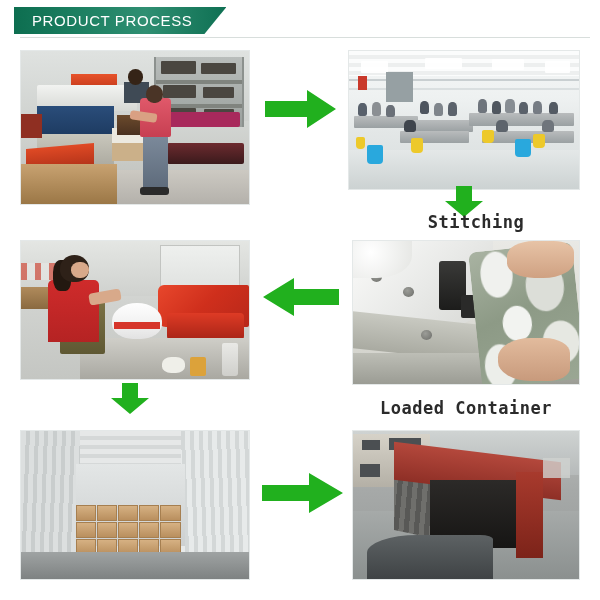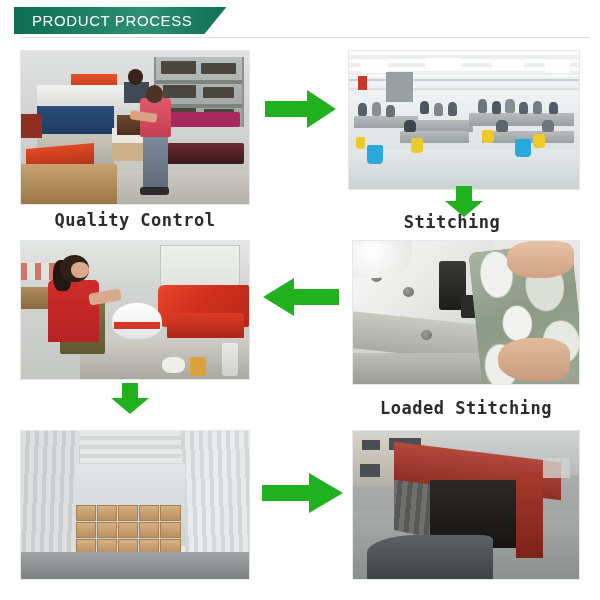--- a/index.html
+++ b/index.html
@@ -479,21 +479,20 @@
       <div class="p1-bench"></div>
       <div class="p1-w2-body"></div>
       <div class="p1-w2-head"></div>
       <div class="p1-w-legs"></div>
       <div class="p1-w-shoe"></div>
       <div class="p1-w-body"></div>
       <div class="p1-w-arm"></div>
       <div class="p1-w-head"></div>
     </div>
   </div>
-  <div class="lbl" style="left:20px; top:210px; width:230px;">Quality Control</div>
 
   <div class="arrow" style="left:265px; top:88px;">
     <svg width="72" height="42" viewBox="0 0 72 42" aria-hidden="true">
       <polygon points="0,13 42,13 42,2 71,21 42,40 42,29 0,29" fill="#21b01e"></polygon>
     </svg>
   </div>
 
   <div class="cell" style="left:348px; top:50px; width:232px; height:140px;">
     <div class="photo">
       <div class="p2-bg"></div>
@@ -539,21 +538,21 @@
       <div class="p2-bucket-yellow" style="left:3%;  top:62%; width:4%; height:9%;"></div>
     </div>
   </div>
 
   <div class="arrow" style="left:444px; top:186px;">
     <svg width="40" height="32" viewBox="0 0 40 32" aria-hidden="true">
       <polygon points="12,0 28,0 28,15 39,15 20,31 1,15 12,15" fill="#21b01e"></polygon>
     </svg>
   </div>
 
-  <div class="lbl" style="left:336px; top:212px; width:232px;">Stitching</div>
+  <div class="lbl" style="left:360px; top:212px; width:232px;">Stitching</div>
 
   <div class="cell" style="left:20px; top:240px; width:230px; height:140px;">
     <div class="photo">
       <div class="p3-bg"></div>
       <div class="p3-backwall"></div>
       <div class="p3-window"></div>
       <div style="position:absolute;left:0;top:16%;width:26%;height:12%;
                   background:repeating-linear-gradient(90deg,#cf4a3a 0 6px,#e6e6e3 6px 14px);opacity:.7;"></div>
       <div class="p3-bench-left"></div>
       <div class="p3-redpile"></div>
@@ -599,21 +598,21 @@
       <div class="p4-needlearm"></div>
       <div class="p4-foot"></div>
       <div class="p4-camo"></div>
       <div class="p4-hand1"></div>
       <div class="p4-hand2"></div>
       <div style="position:absolute;left:0;top:0;width:26%;height:26%;
                   background:radial-gradient(circle at 30% 30%,#ffffff,#e3e4e1);border-radius:0 0 60% 0;"></div>
     </div>
   </div>
 
-  <div class="lbl" style="left:352px; top:398px; width:228px;">Loaded Stitching</div>
+  <div class="lbl" style="left:352px; top:398px; width:228px;">Loaded Container</div>
 
   <div class="cell" style="left:20px; top:430px; width:230px; height:150px;">
     <div class="photo">
       <div class="p5-bg"></div>
       <div class="p5-ceilrib"></div>
       <div class="p5-wall-l"></div>
       <div class="p5-wall-r"></div>
       <div class="p5-endwall"></div>
       <div class="p5-boxes">
         <div class="p5-box"></div>

